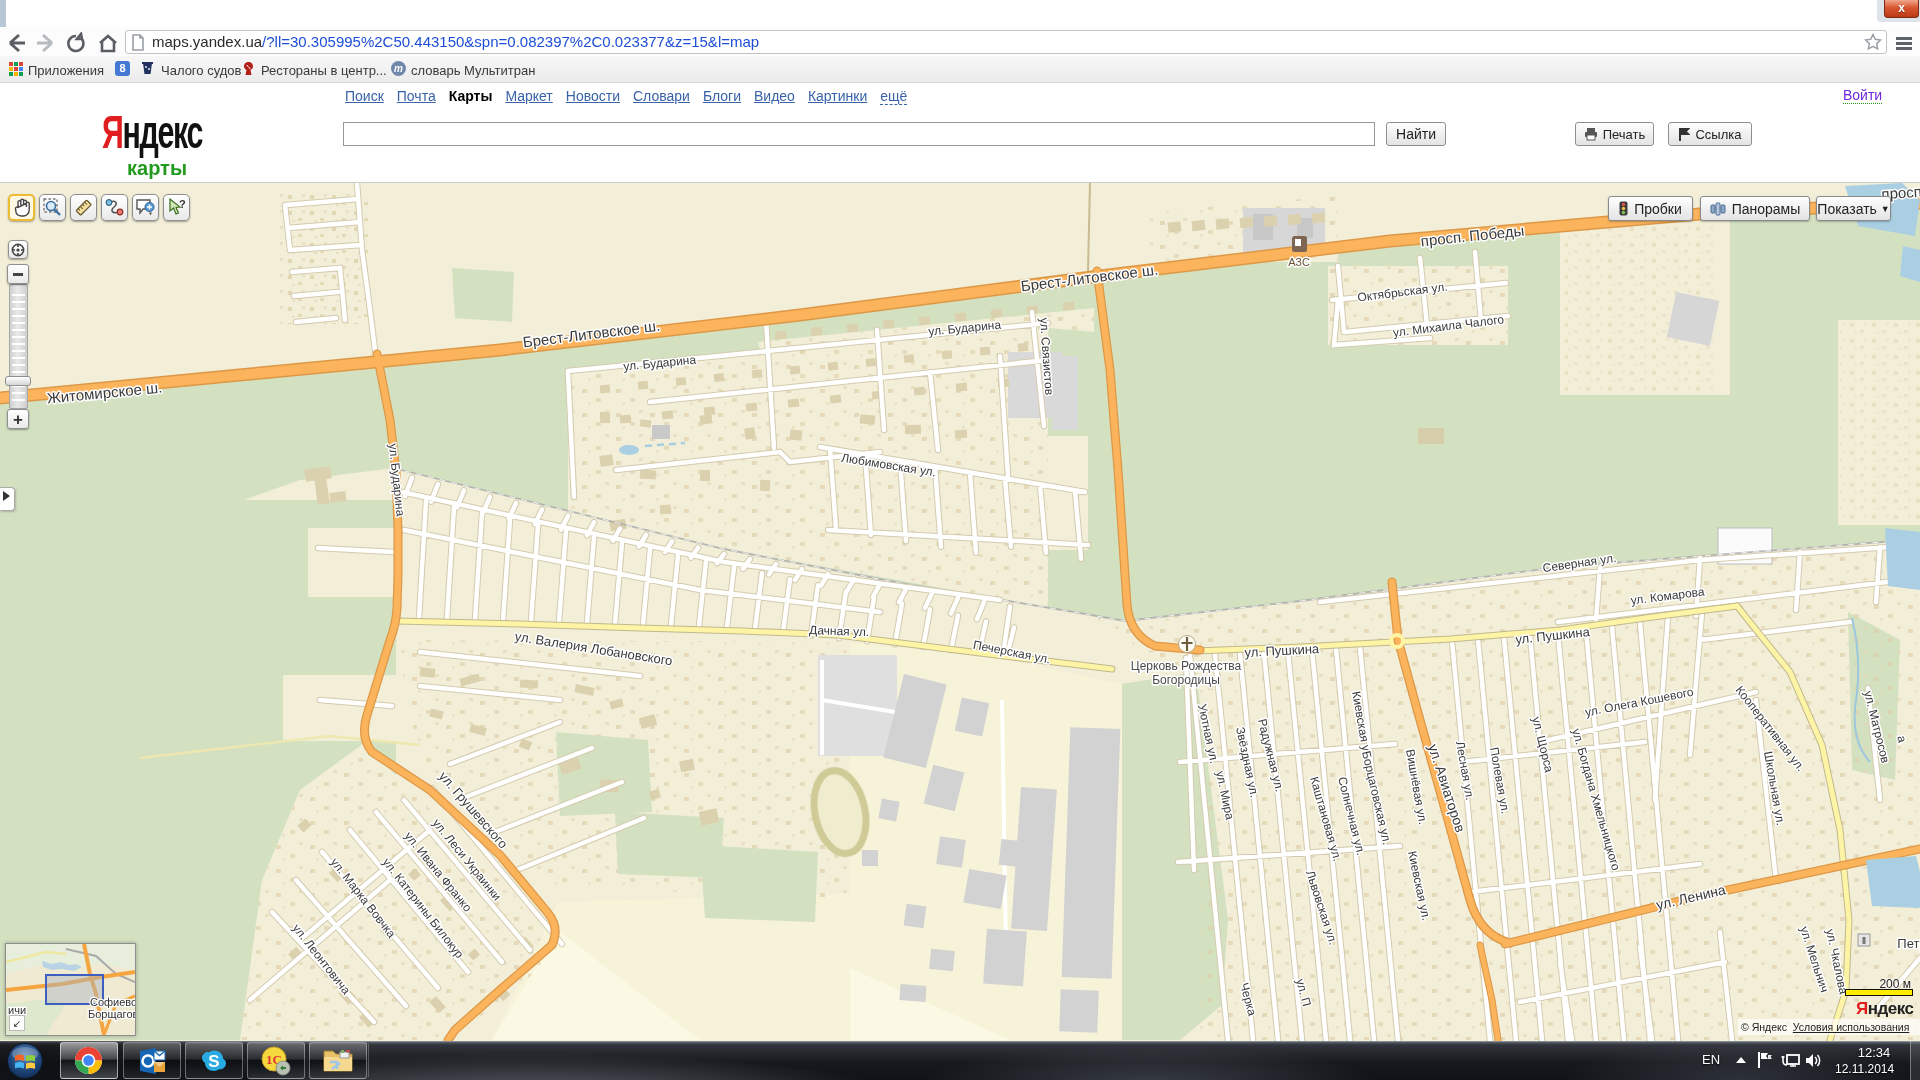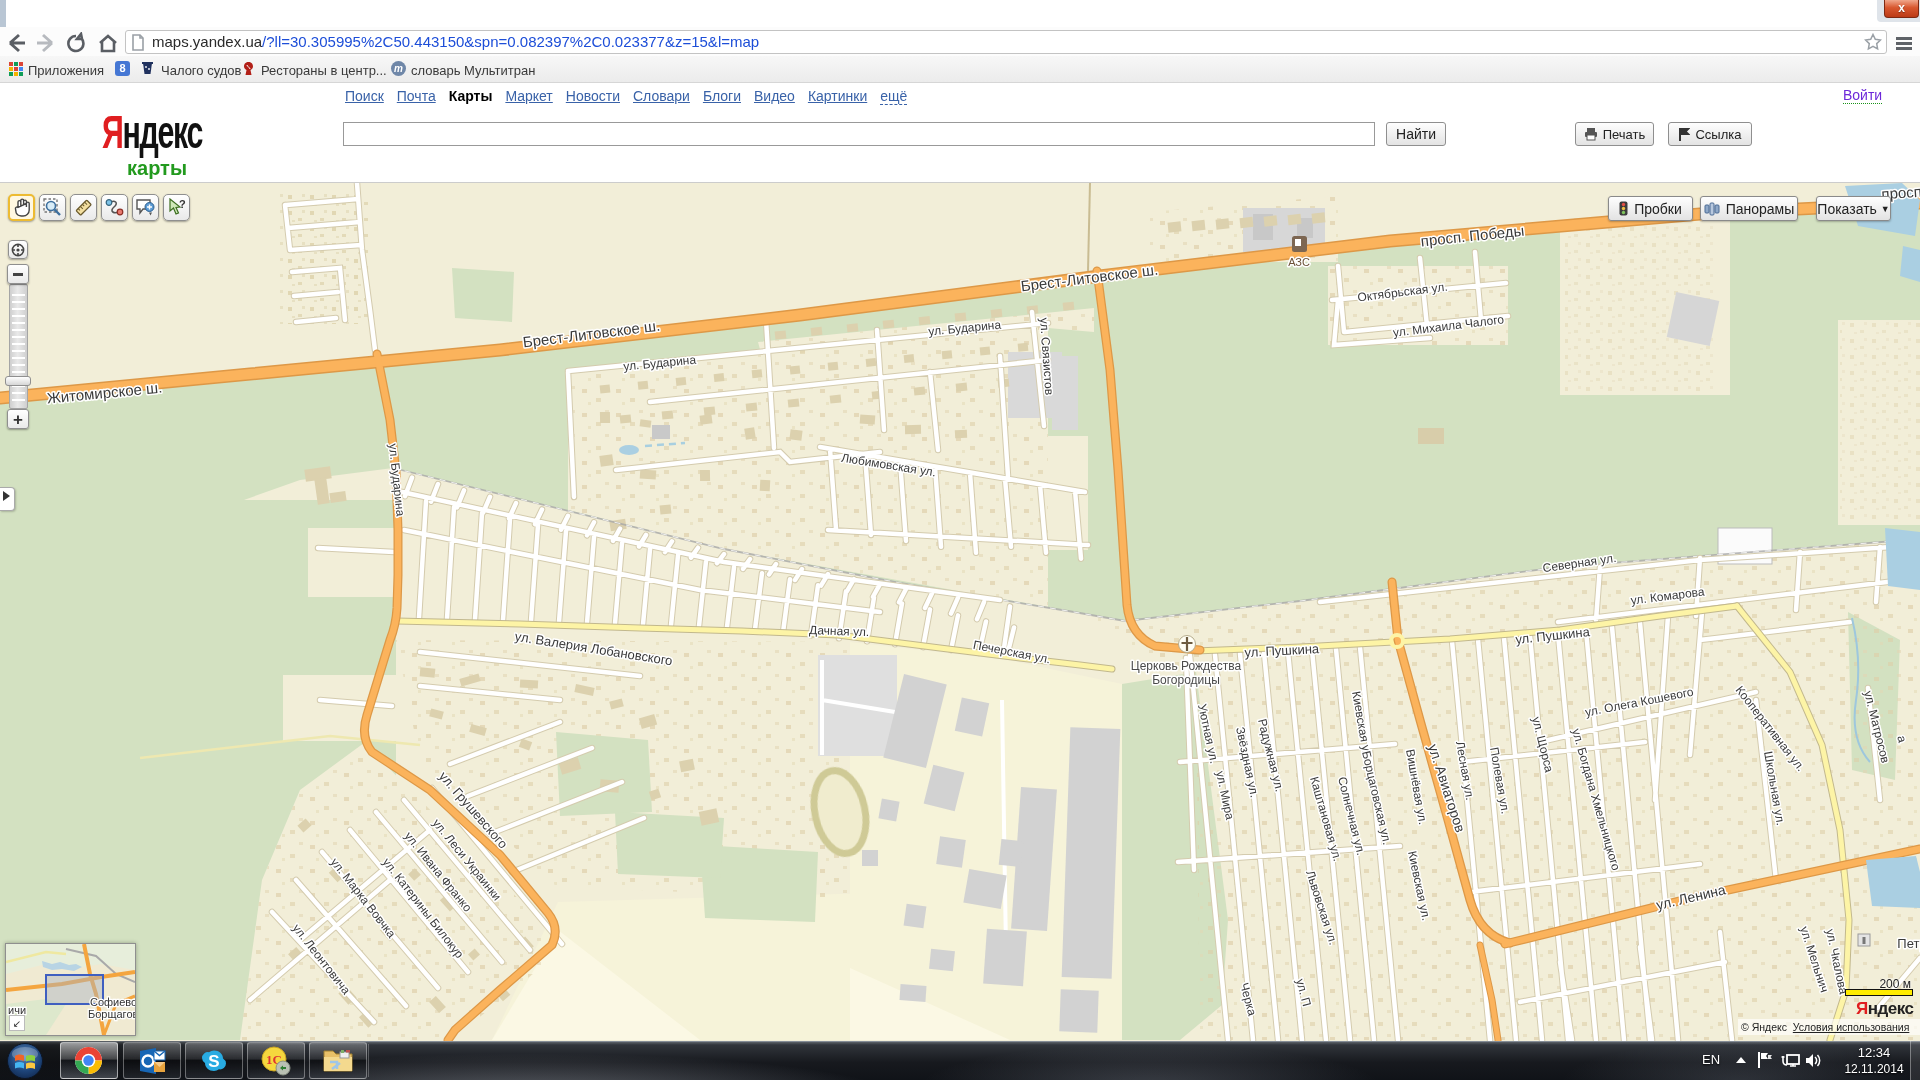--- a/index.html
+++ b/index.html
@@ -428,21 +428,21 @@
 <div class="abs" style="left:0;top:487px;width:15px;height:24px;background:#fff;border:1px solid #aaa;border-left:none;border-radius:0 4px 4px 0;box-shadow:1px 1px 2px rgba(0,0,0,.2)"></div>
 <div class="abs" style="left:3px;top:491px;width:0;height:0;border-left:7px solid #333;border-top:5px solid #0000;border-bottom:5px solid #0000"></div>
 
 <div class="btn7 abs" style="left:1608px;top:196px;width:85px;height:25px;border-color:#8a8a8a;box-shadow:0 1px 2px rgba(0,0,0,.25)">
 <svg width="9" height="15" viewBox="0 0 9 15" style="margin-right:6px">
       <rect x="0.5" y="0.5" width="8" height="14" rx="2" fill="#3c3c3c"></rect>
       <circle cx="4.5" cy="3.5" r="1.7" fill="#e45046"></circle>
       <circle cx="4.5" cy="7.5" r="1.7" fill="#f2c144"></circle>
       <circle cx="4.5" cy="11.5" r="1.7" fill="#7ec35c"></circle>
     </svg>Пробки</div>
-<div class="btn7 abs" style="left:1700px;top:196px;width:98px;height:25px;border-color:#8a8a8a;box-shadow:0 1px 2px rgba(0,0,0,.25)">
+<div class="btn7 abs" style="left:1700px;top:196px;width:110px;height:25px;border-color:#8a8a8a;box-shadow:0 1px 2px rgba(0,0,0,.25)">
 <svg width="16" height="14" viewBox="0 0 16 14" style="margin-right:6px">
       <rect x="1" y="3" width="4" height="8" rx="1" fill="#8fa8c8" stroke="#4a6a94"></rect>
       <rect x="6" y="1" width="4" height="12" rx="1" fill="#b8c8de" stroke="#4a6a94"></rect>
       <rect x="11" y="3" width="4" height="8" rx="1" fill="#8fa8c8" stroke="#4a6a94"></rect>
     </svg>Панорамы</div>
 <div class="btn7 abs" style="left:1816px;top:196px;width:75px;height:25px;border-color:#8a8a8a;box-shadow:0 1px 2px rgba(0,0,0,.25)">Показать&nbsp;<span style="font-size:9px">▼</span></div>
 
 <div class="abs" style="left:5px;top:943px;width:131px;height:93px;background:#0ea5e9;border:1px solid #8f8f8f;box-shadow:0 0 4px rgba(0,0,0,.3);overflow:hidden">
 <svg width="129" height="91" viewBox="0 0 129 91">
 <rect x="0" y="0" width="129" height="91" fill="#e7eedb"></rect>
@@ -546,13 +546,13 @@
     <rect x="6" y="2" width="12" height="9" fill="none" stroke="#fff" stroke-width="1.8"></rect>
     <path d="M9,13 h6 M12,11 v2" stroke="#fff" stroke-width="1.6"></path>
     <path d="M2,8 v-5 M0.5,4 h3" stroke="#fff" stroke-width="1.6"></path>
     <path d="M2,8 c0,3 2,4 4,4" stroke="#fff" stroke-width="1.6" fill="none"></path>
   </svg>
 <svg class="abs" style="left:1805px;top:1053px" width="17" height="15" viewBox="0 0 17 15">
     <path d="M1,5 h3 l4,-4 v13 l-4,-4 h-3 z" fill="#fff"></path>
     <path d="M10,4 a4.5,4.5 0 0 1 0,7 M12.5,2 a8,8 0 0 1 0,11" stroke="#fff" stroke-width="1.5" fill="none"></path>
   </svg>
 <div class="abs" style="left:1843px;top:1045px;width:62px;text-align:center;font-size:13px;color:#fff;text-shadow:0 1px 2px #000">12:34</div>
-<div class="abs" style="left:1835px;top:1062px;width:78px;text-align:center;font-size:12px;color:#fff;text-shadow:0 1px 2px #000">12.11.2014</div>
+<div class="abs" style="left:1835px;top:1062px;width:78px;text-align:left;font-size:12px;color:#fff;text-shadow:0 1px 2px #000">12.11.2014</div>
 <div class="abs" style="left:1910px;top:1041px;width:10px;height:39px;background:rgba(255,255,255,.1);border-left:1px solid rgba(255,255,255,.35)"></div>
 </body></html>

